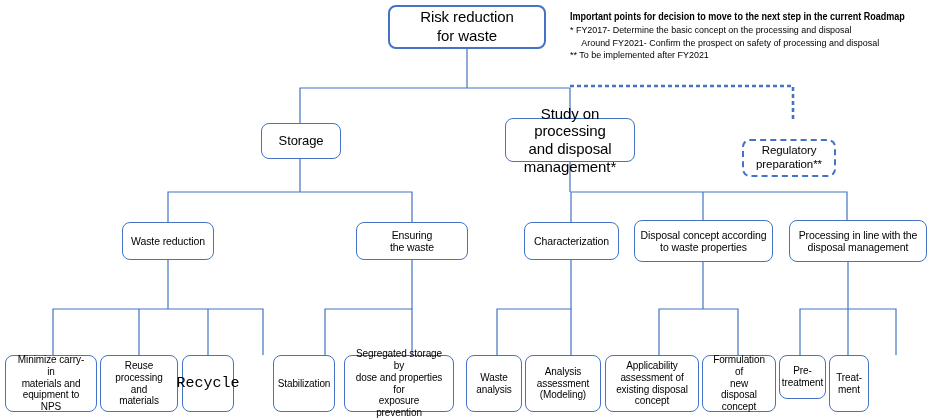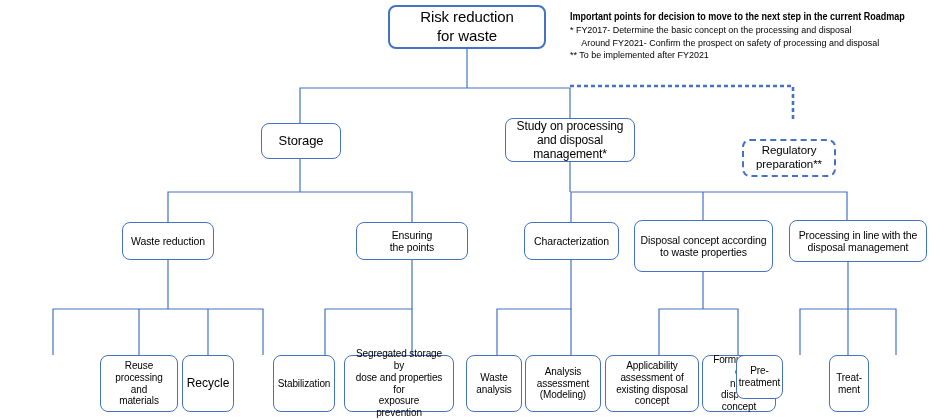--- a/index.html
+++ b/index.html
@@ -11,24 +11,24 @@
   .node {
     position:absolute; box-sizing:border-box;
     display:flex; align-items:center; justify-content:center;
     text-align:center; background:#fff;
     border:1px solid #4472C4; border-radius:8px;
     font-size:10px; line-height:1.18; white-space:pre-line;
     padding:1px 10px; letter-spacing:-0.1px;
   }
   .root  { font-size:15px; border-width:2px; line-height:1.25; }
   .lvl2  { font-size:13px; }
-  .lvl2s { font-size:12px; }
+  .lvl2s { font-size:15px; }
   .lvl3  { font-size:10.5px; padding:0 1px; }
   .dashed{ border:2px dashed #4472C4; font-size:11.5px;margin-top:18px; }
-  .mono  { font-family:Liberation Sans, sans-serif; font-size:12px; letter-spacing:0; }
+  .mono  { font-family:Liberation Mono, monospace; font-size:15px; letter-spacing:0; }
   .annot { position:absolute; left:570px; top:10px; width:372px; }
   .annot-heading {
     font-size:11px; font-weight:bold; white-space:nowrap;
     transform:scaleX(0.82); transform-origin:0 0; margin-bottom:2px;
   }
   .annot-note { font-size:9.5px; line-height:1.32; white-space:nowrap;
     transform:scaleX(0.94); transform-origin:0 0; }
   .annot-note.indent { padding-left:12px; }
 </style>
 </head>
@@ -84,45 +84,48 @@
 
   <div class="node lvl2" style="left:261px; top:123px; width:80px; height:36px">Storage</div>
   <div class="node lvl2s" style="left:505px; top:118px; width:130px; height:44px">Study on processing
 and disposal
 management*</div>
   <div class="node dashed" style="left:742px; top:121px; width:94px; height:38px">Regulatory
 preparation**</div>
 
   <div class="node lvl3" style="left:122px; top:222px; width:92px; height:38px">Waste reduction</div>
   <div class="node lvl3" style="left:356px; top:222px; width:112px; height:38px">Ensuring
-the points</div>
+the waste</div>
   <div class="node lvl3" style="left:524px; top:222px; width:95px; height:38px">Characterization</div>
-  <div class="node lvl3" style="left:634px; top:220px; width:139px; height:52px">Disposal concept according
+  <div class="node lvl3" style="left:634px; top:220px; width:139px; height:42px">Disposal concept according
 to waste properties</div>
   <div class="node lvl3" style="left:789px; top:220px; width:138px; height:42px">Processing in line with the
 disposal management</div>
 
+  <div class="node" style="left:5px; top:355px; width:92px; height:57px">Minimize carry-in
+materials and
+equipment to NPS</div>
   <div class="node" style="left:100px; top:355px; width:78px; height:57px">Reuse
 processing and
 materials</div>
   <div class="node mono" style="left:182px; top:355px; width:52px; height:57px">Recycle</div>
   <div class="node" style="left:273px; top:355px; width:62px; height:57px">Stabilization</div>
   <div class="node" style="left:344px; top:355px; width:110px; height:57px">Segregated storage by
 dose and properties for
 exposure prevention</div>
   <div class="node" style="left:466px; top:355px; width:56px; height:57px">Waste
 analysis</div>
   <div class="node" style="left:525px; top:355px; width:76px; height:57px">Analysis
 assessment
 (Modeling)</div>
   <div class="node" style="left:605px; top:355px; width:94px; height:57px">Applicability
 assessment of
 existing disposal
 concept</div>
   <div class="node" style="left:702px; top:355px; width:74px; height:57px">Formulation of
 new disposal
 concept</div>
-  <div class="node" style="left:736px; top:355px; width:47px; height:44px">Pre-
+  <div class="node" style="left:779px; top:355px; width:47px; height:44px">Pre-
 treatment</div>
   <div class="node" style="left:829px; top:355px; width:40px; height:57px">Treat-
 ment</div>
 
 </div>
 
 </body></html>

